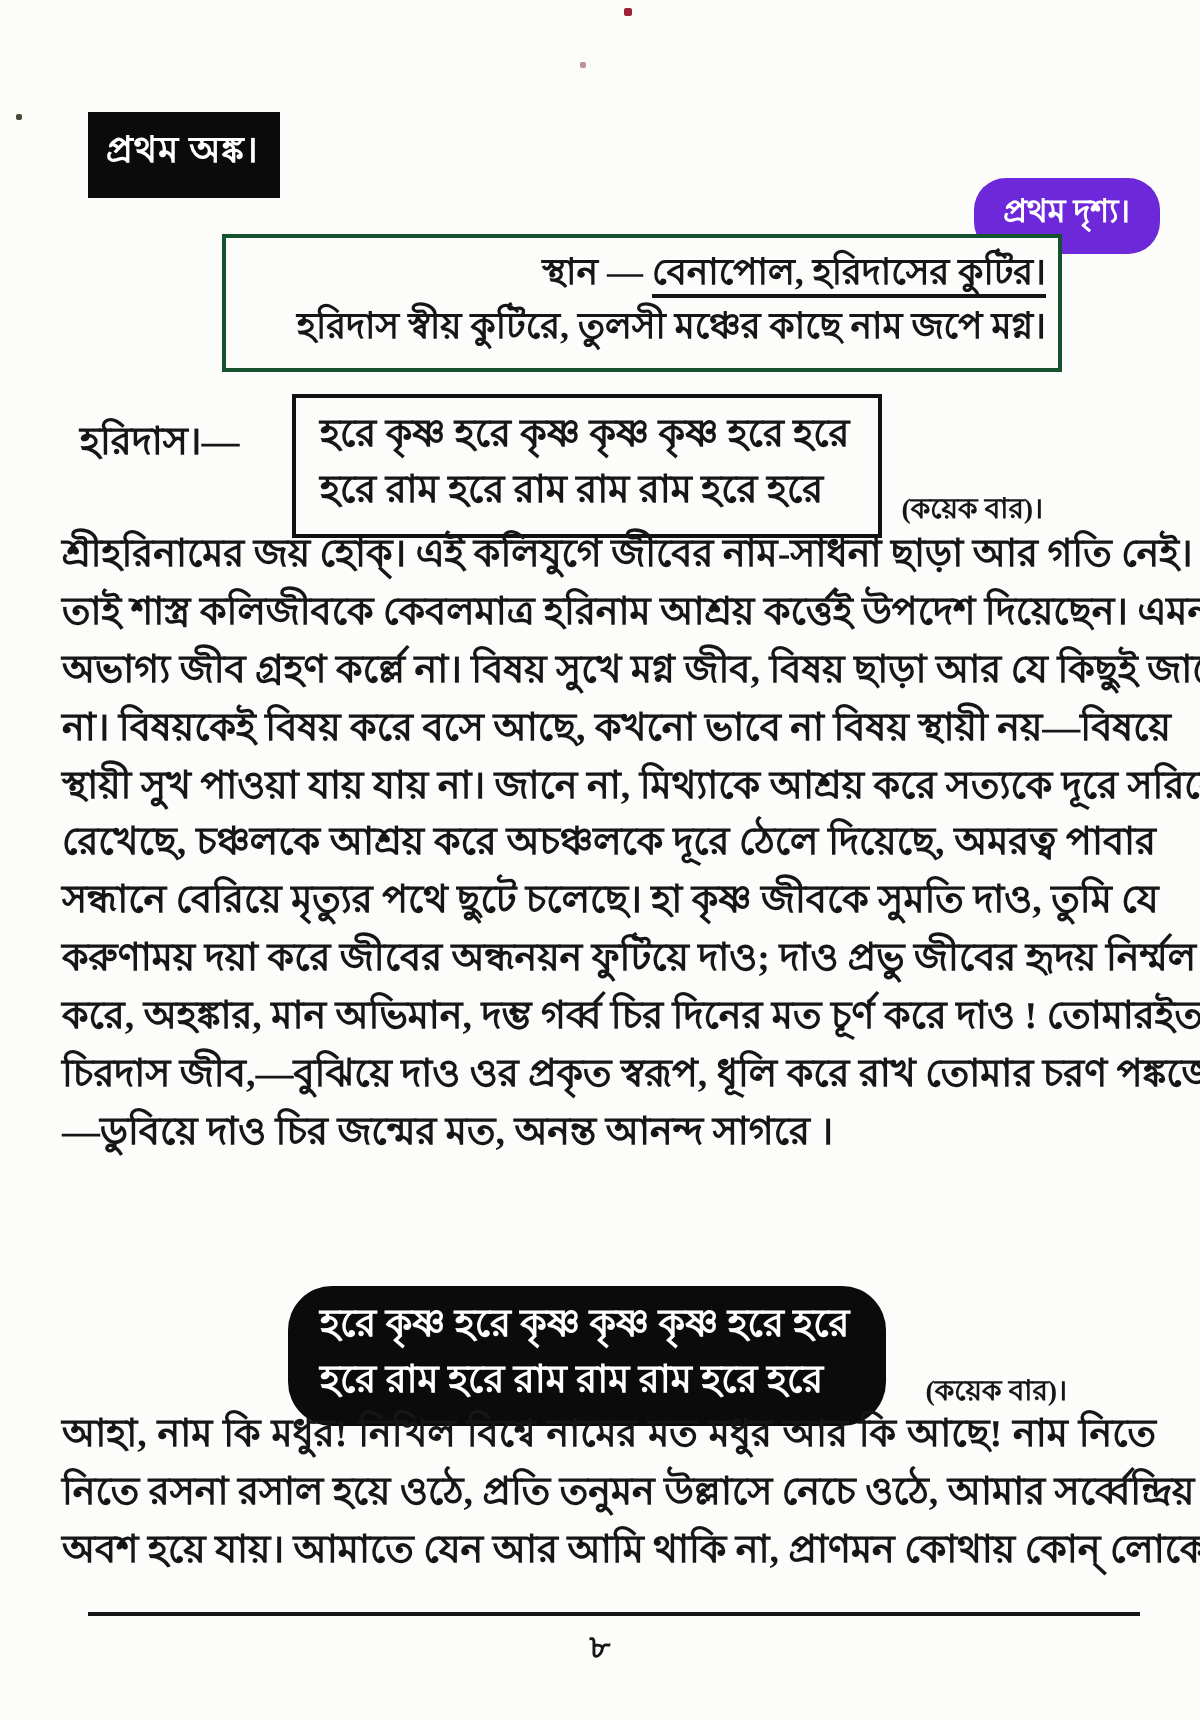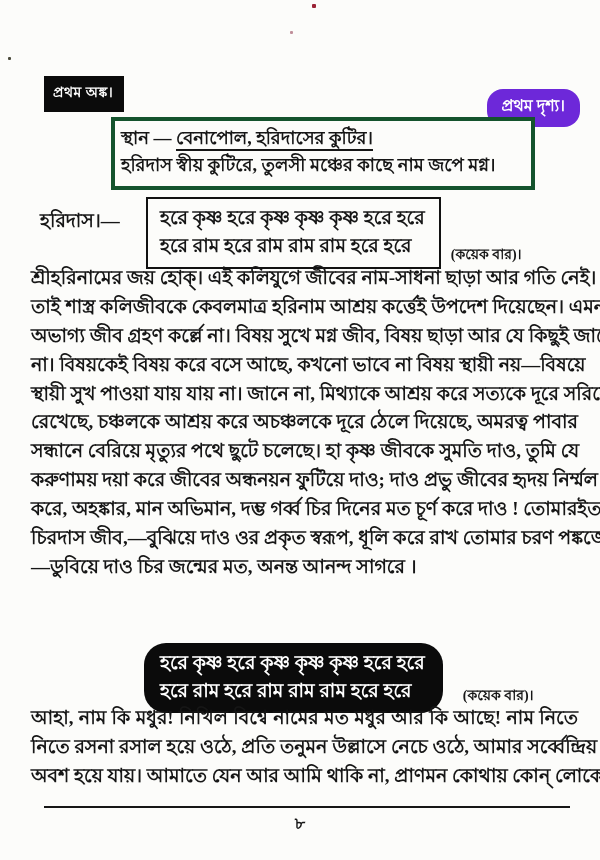--- a/index.html
+++ b/index.html
@@ -10,38 +10,37 @@
     background:#fcfcfa;
     font-family:"Liberation Serif", serif;
     color:#161616;
     overflow:hidden;
   }
   
   .act-badge{
     position:absolute;left:44px;top:56px;
     background:#0b0b0b;color:#ffffff;
     padding:5px 11px 7px 9px;
-    font-size:14px;font-weight:bold;
+    font-size:18px;font-weight:bold;
     letter-spacing:.5px;
-    margin-top:20px;
   }
   
   .scene-badge{
     position:absolute;right:20px;top:89px;
     background:#6d28d9;color:#ffffff;
     border-radius:16px;
     padding:4px 15px 7px 15px;
     font-size:16px;font-weight:bold;
   }
   
   .stage-box{
     position:absolute;left:111px;top:117px;width:404px;
-    border:4px solid #14532d;
+    border:2px solid #14532d;
     background:#fcfcfa;
-    text-align:left;
+    text-align:right;
     padding:4px 6px 7px 6px;
     font-size:18px;font-weight:bold;line-height:27px;
   }
   .stage-box .u{border-bottom:2px solid #161616;padding-bottom:1px;}
   
   .dialogue-row{
     position:absolute;left:40px;top:197px;width:545px;
     display:flex;align-items:flex-start;
   }
   .speaker{flex:0 0 106px;font-size:19px;font-weight:bold;padding-top:9px;}

